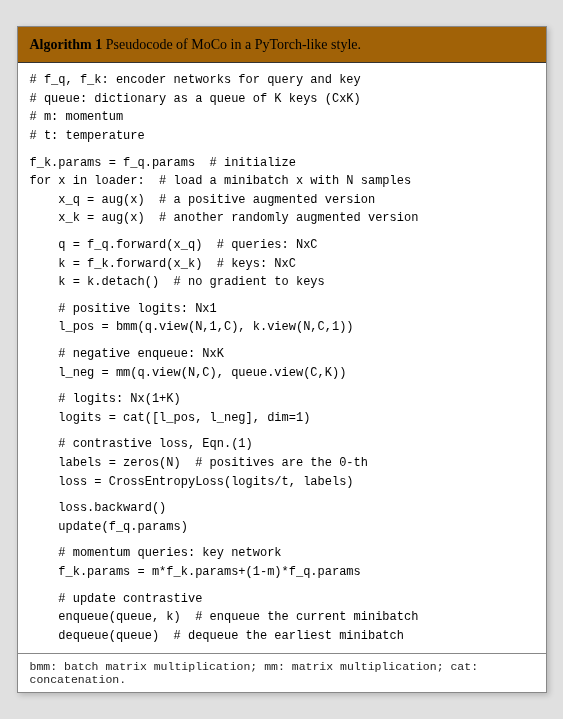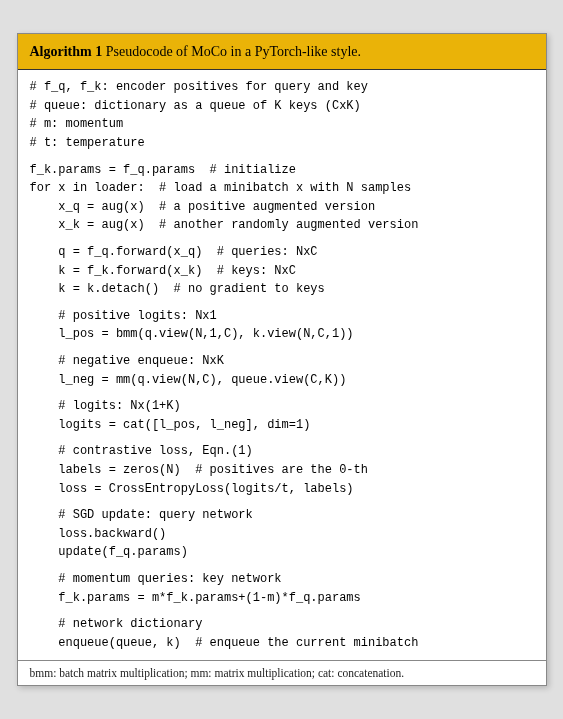--- a/index.html
+++ b/index.html
@@ -19,21 +19,21 @@
 
     .algorithm-box {
       width: 530px;
       background: #ffffff;
       border: 1px solid #888;
       padding: 0;
       box-shadow: 2px 2px 6px rgba(0,0,0,0.2);
     }
 
     .algorithm-header {
-      background: #eab308;
+      background: #a16207;
       border-bottom: 1.5px solid #333;
       padding: 8px 12px;
       font-family: serif;
       font-size: 14px;
       line-height: 1.4;
     }
 
     .algorithm-header .algo-num {
       font-weight: bold;
     }
@@ -52,34 +52,34 @@
     }
 
     .blank-line {
       height: 8px;
       display: block;
     }
 
     .algorithm-footer {
       border-top: 1px solid #888;
       padding: 6px 12px;
-      font-family: Liberation Serif, serif;
+      font-family: Liberation Mono, monospace;
       font-size: 11.5px;
       color: #222;
     }
   </style>
 </head>
 <body>
 
 <div class="algorithm-box">
   <div class="algorithm-header">
     <span class="algo-num">Algorithm 1</span><span> Pseudocode of MoCo in a PyTorch-like style.</span>
   </div>
   <div class="algorithm-body" id="code-body">
-  <span class="code-line"># f_q, f_k: encoder positives for query and key</span>
+  <span class="code-line"># f_q, f_k: encoder networks for query and key</span>
       <span class="code-line"># queue: dictionary as a queue of K keys (CxK)</span>
       <span class="code-line"># m: momentum</span>
       <span class="code-line"># t: temperature</span>
       <span class="blank-line"></span>
       <span class="code-line">f_k.params = f_q.params  # initialize</span>
       <span class="code-line">for x in loader:  # load a minibatch x with N samples</span>
       <span class="code-line">    x_q = aug(x)  # a positive augmented version</span>
       <span class="code-line">    x_k = aug(x)  # another randomly augmented version</span>
       <span class="blank-line"></span>
       <span class="code-line">    q = f_q.forward(x_q)  # queries: NxC</span>
@@ -92,26 +92,26 @@
       <span class="code-line">    # negative enqueue: NxK</span>
       <span class="code-line">    l_neg = mm(q.view(N,C), queue.view(C,K))</span>
       <span class="blank-line"></span>
       <span class="code-line">    # logits: Nx(1+K)</span>
       <span class="code-line">    logits = cat([l_pos, l_neg], dim=1)</span>
       <span class="blank-line"></span>
       <span class="code-line">    # contrastive loss, Eqn.(1)</span>
       <span class="code-line">    labels = zeros(N)  # positives are the 0-th</span>
       <span class="code-line">    loss = CrossEntropyLoss(logits/t, labels)</span>
       <span class="blank-line"></span>
-      <span class="code-line">    # SGD update: query network</span>
       <span class="code-line">    loss.backward()</span>
       <span class="code-line">    update(f_q.params)</span>
       <span class="blank-line"></span>
       <span class="code-line">    # momentum queries: key network</span>
       <span class="code-line">    f_k.params = m*f_k.params+(1-m)*f_q.params</span>
       <span class="blank-line"></span>
-      <span class="code-line">    # network dictionary</span>
+      <span class="code-line">    # update contrastive</span>
       <span class="code-line">    enqueue(queue, k)  # enqueue the current minibatch</span>
+      <span class="code-line">    dequeue(queue)  # dequeue the earliest minibatch</span>
     </div>
   <div class="algorithm-footer">
     <span>bmm: batch matrix multiplication; mm: matrix multiplication; cat: concatenation.</span>
   </div>
 </div>
 
 </body></html>

